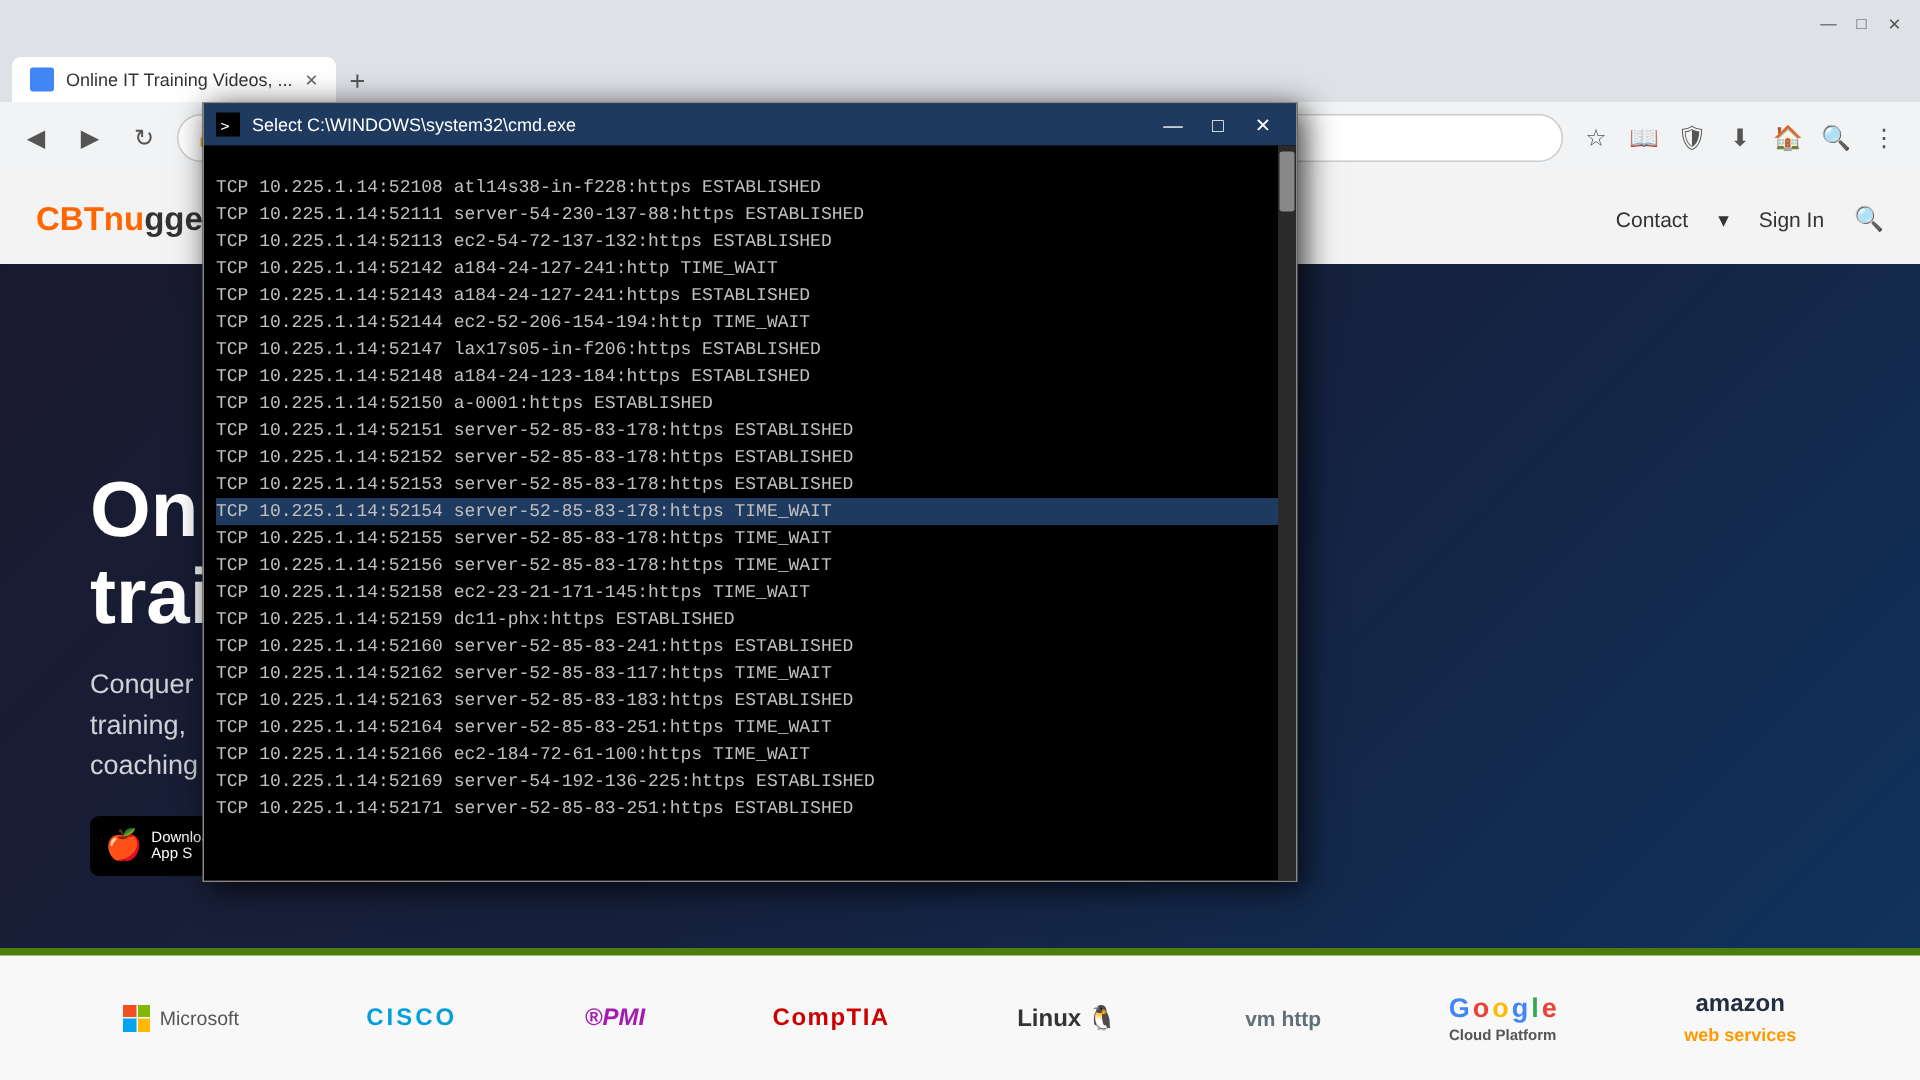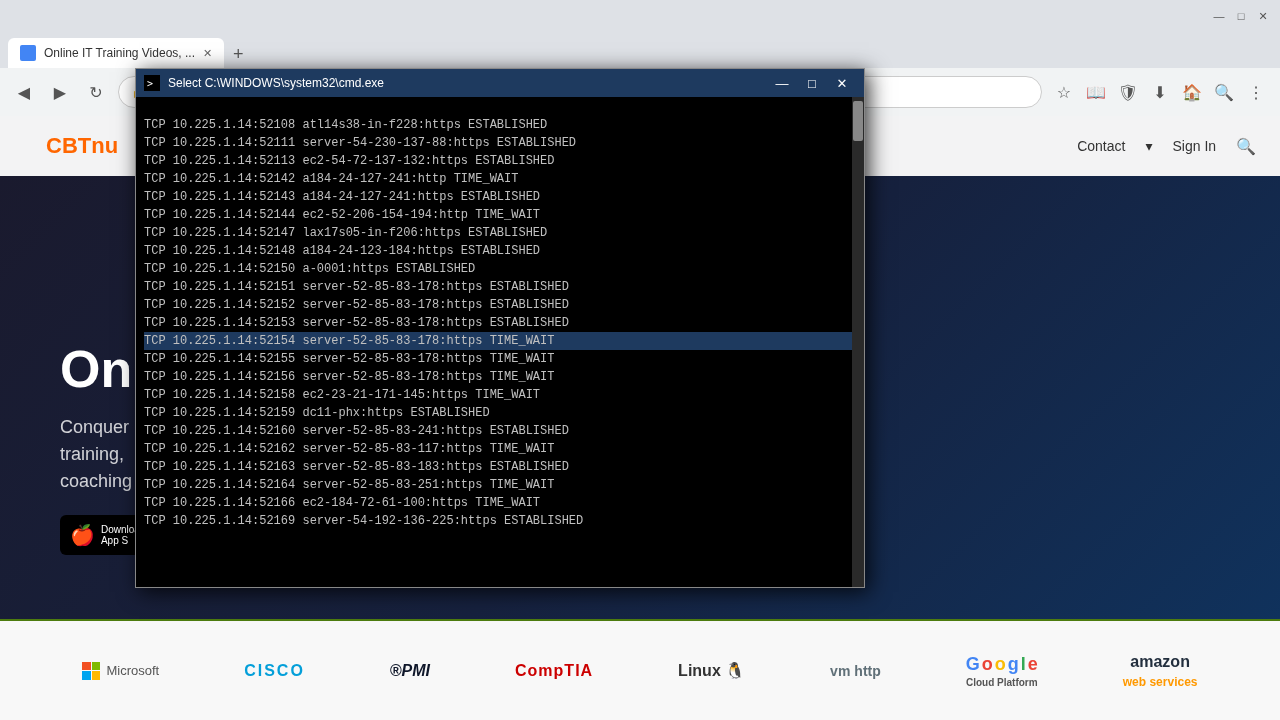--- a/index.html
+++ b/index.html
@@ -19,21 +19,21 @@
     .url-text { flex: 1; color: #333; font-size: 13px; }
     .toolbar-icons { display: flex; align-items: center; gap: 4px; }
     .toolbar-icon { width: 28px; height: 28px; display: flex; align-items: center; justify-content: center; color: #555; font-size: 16px; cursor: pointer; border-radius: 50%; }
 
     
     .page-content { width: 100%; height: calc(720px - 116px); background: #1a1a2e; position: relative; overflow: hidden; }
 
     
     .site-header { position: absolute; top: 0; left: 0; right: 0; height: 60px; background: rgba(255,255,255,0.95); display: flex; align-items: center; padding: 0 24px; z-index: 5; }
     .logo { font-size: 22px; font-weight: bold; color: #f60; margin-right: auto; }
-    .logo span { color: #333; margin-left: 22px; }
+    .logo span { color: #333; }
     .header-nav { display: flex; align-items: center; gap: 20px; margin-left: auto; }
     .contact-link { font-size: 14px; color: #333; cursor: pointer; display: flex; align-items: center; gap: 20px; }
     .search-icon-hdr { color: #333; font-size: 16px; cursor: pointer; }
     .sign-in-btn { font-size: 14px; color: #333; cursor: pointer; }
 
     
     .hero { position: absolute; top: 60px; left: 0; right: 0; bottom: 0; background: linear-gradient(135deg, #1a1a2e 0%, #16213e 50%, #0f3460 100%); display: flex; align-items: center; padding: 0 60px; }
     .hero-text { color: #fff; z-index: 2; }
     .hero-title { font-size: 52px; font-weight: 900; line-height: 1.1; color: #fff; }
     .hero-subtitle { font-size: 18px; color: rgba(255,255,255,0.8); margin-top: 16px; max-width: 400px; line-height: 1.5; }
@@ -120,49 +120,50 @@
       </span>
       <span class="sign-in-btn">Sign In</span>
       <span class="search-icon-hdr">🔍</span>
     </div>
   </div>
 
   <div class="hero">
     <div class="hero-text">
       <div class="hero-title">
         <span>On</span><br>
+        <span>trai</span>
       </div>
       <div class="hero-subtitle">
         <span>Conquer<br>training,<br>coaching</span>
       </div>
       <div class="app-store-btn">
         <span style="color:#fff;font-size:20px;">🍎</span>
         <span style="color:#fff;font-size:10px;">Downloa<br>App S</span>
       </div>
     </div>
   </div>
 
-  <div class="partner-bar" style="position:absolute; bottom:0; left:0; right:0; height:101px; background:#f8f8f8; display:flex; align-items:center; justify-content:space-around; padding:0 40px; border-top:2px solid #4d7c0f;">
+  <div class="partner-bar" style="position:absolute; bottom:0; left:0; right:0; height:88px; background:#f8f8f8; display:flex; align-items:center; justify-content:space-around; padding:0 40px; border-top:5px solid #4d7c0f;">
 
     <div class="ms-logo partner-logo">
       <div class="ms-grid">
         <div class="ms-cell-1"></div>
         <div class="ms-cell-2"></div>
         <div class="ms-cell-3"></div>
         <div class="ms-cell-4"></div>
       </div>
       <span style="font-size:13px;color:#555;font-weight:500;">Microsoft</span>
     </div>
 
     <div class="partner-logo">
       <span style="font-size:16px;font-weight:900;color:#049fd9;letter-spacing:2px;">CISCO</span>
     </div>
 
     <div class="partner-logo">
-      <span style="font-size:16px;font-weight:bold;color:#0f172a;font-style:italic;">®PMI</span>
+      <span style="font-size:16px;font-weight:bold;color:#a21caf;font-style:italic;">®PMI</span>
     </div>
 
     <div class="partner-logo">
       <span style="font-size:16px;font-weight:bold;color:#c00;letter-spacing:1px;">CompTIA</span>
     </div>
 
     <div class="partner-logo">
       <span style="font-size:16px;font-weight:bold;color:#333;">Linux 🐧</span>
     </div>
 
@@ -223,18 +224,19 @@
         <div class="cmd-line">TCP  10.225.1.14:52155     server-52-85-83-178:https             TIME_WAIT</div>
         <div class="cmd-line">TCP  10.225.1.14:52156     server-52-85-83-178:https             TIME_WAIT</div>
         <div class="cmd-line">TCP  10.225.1.14:52158     ec2-23-21-171-145:https               TIME_WAIT</div>
         <div class="cmd-line">TCP  10.225.1.14:52159     dc11-phx:https                        ESTABLISHED</div>
         <div class="cmd-line">TCP  10.225.1.14:52160     server-52-85-83-241:https             ESTABLISHED</div>
         <div class="cmd-line">TCP  10.225.1.14:52162     server-52-85-83-117:https             TIME_WAIT</div>
         <div class="cmd-line">TCP  10.225.1.14:52163     server-52-85-83-183:https             ESTABLISHED</div>
         <div class="cmd-line">TCP  10.225.1.14:52164     server-52-85-83-251:https             TIME_WAIT</div>
         <div class="cmd-line">TCP  10.225.1.14:52166     ec2-184-72-61-100:https               TIME_WAIT</div>
         <div class="cmd-line">TCP  10.225.1.14:52169     server-54-192-136-225:https           ESTABLISHED</div>
+        <div class="cmd-line">TCP  10.225.1.14:52171     server-52-85-83-251:https             ESTABLISHED</div>
       </div>
     <div class="scrollbar">
       <div class="scroll-thumb"></div>
     </div>
   </div>
 </div>
 
 </body></html>

